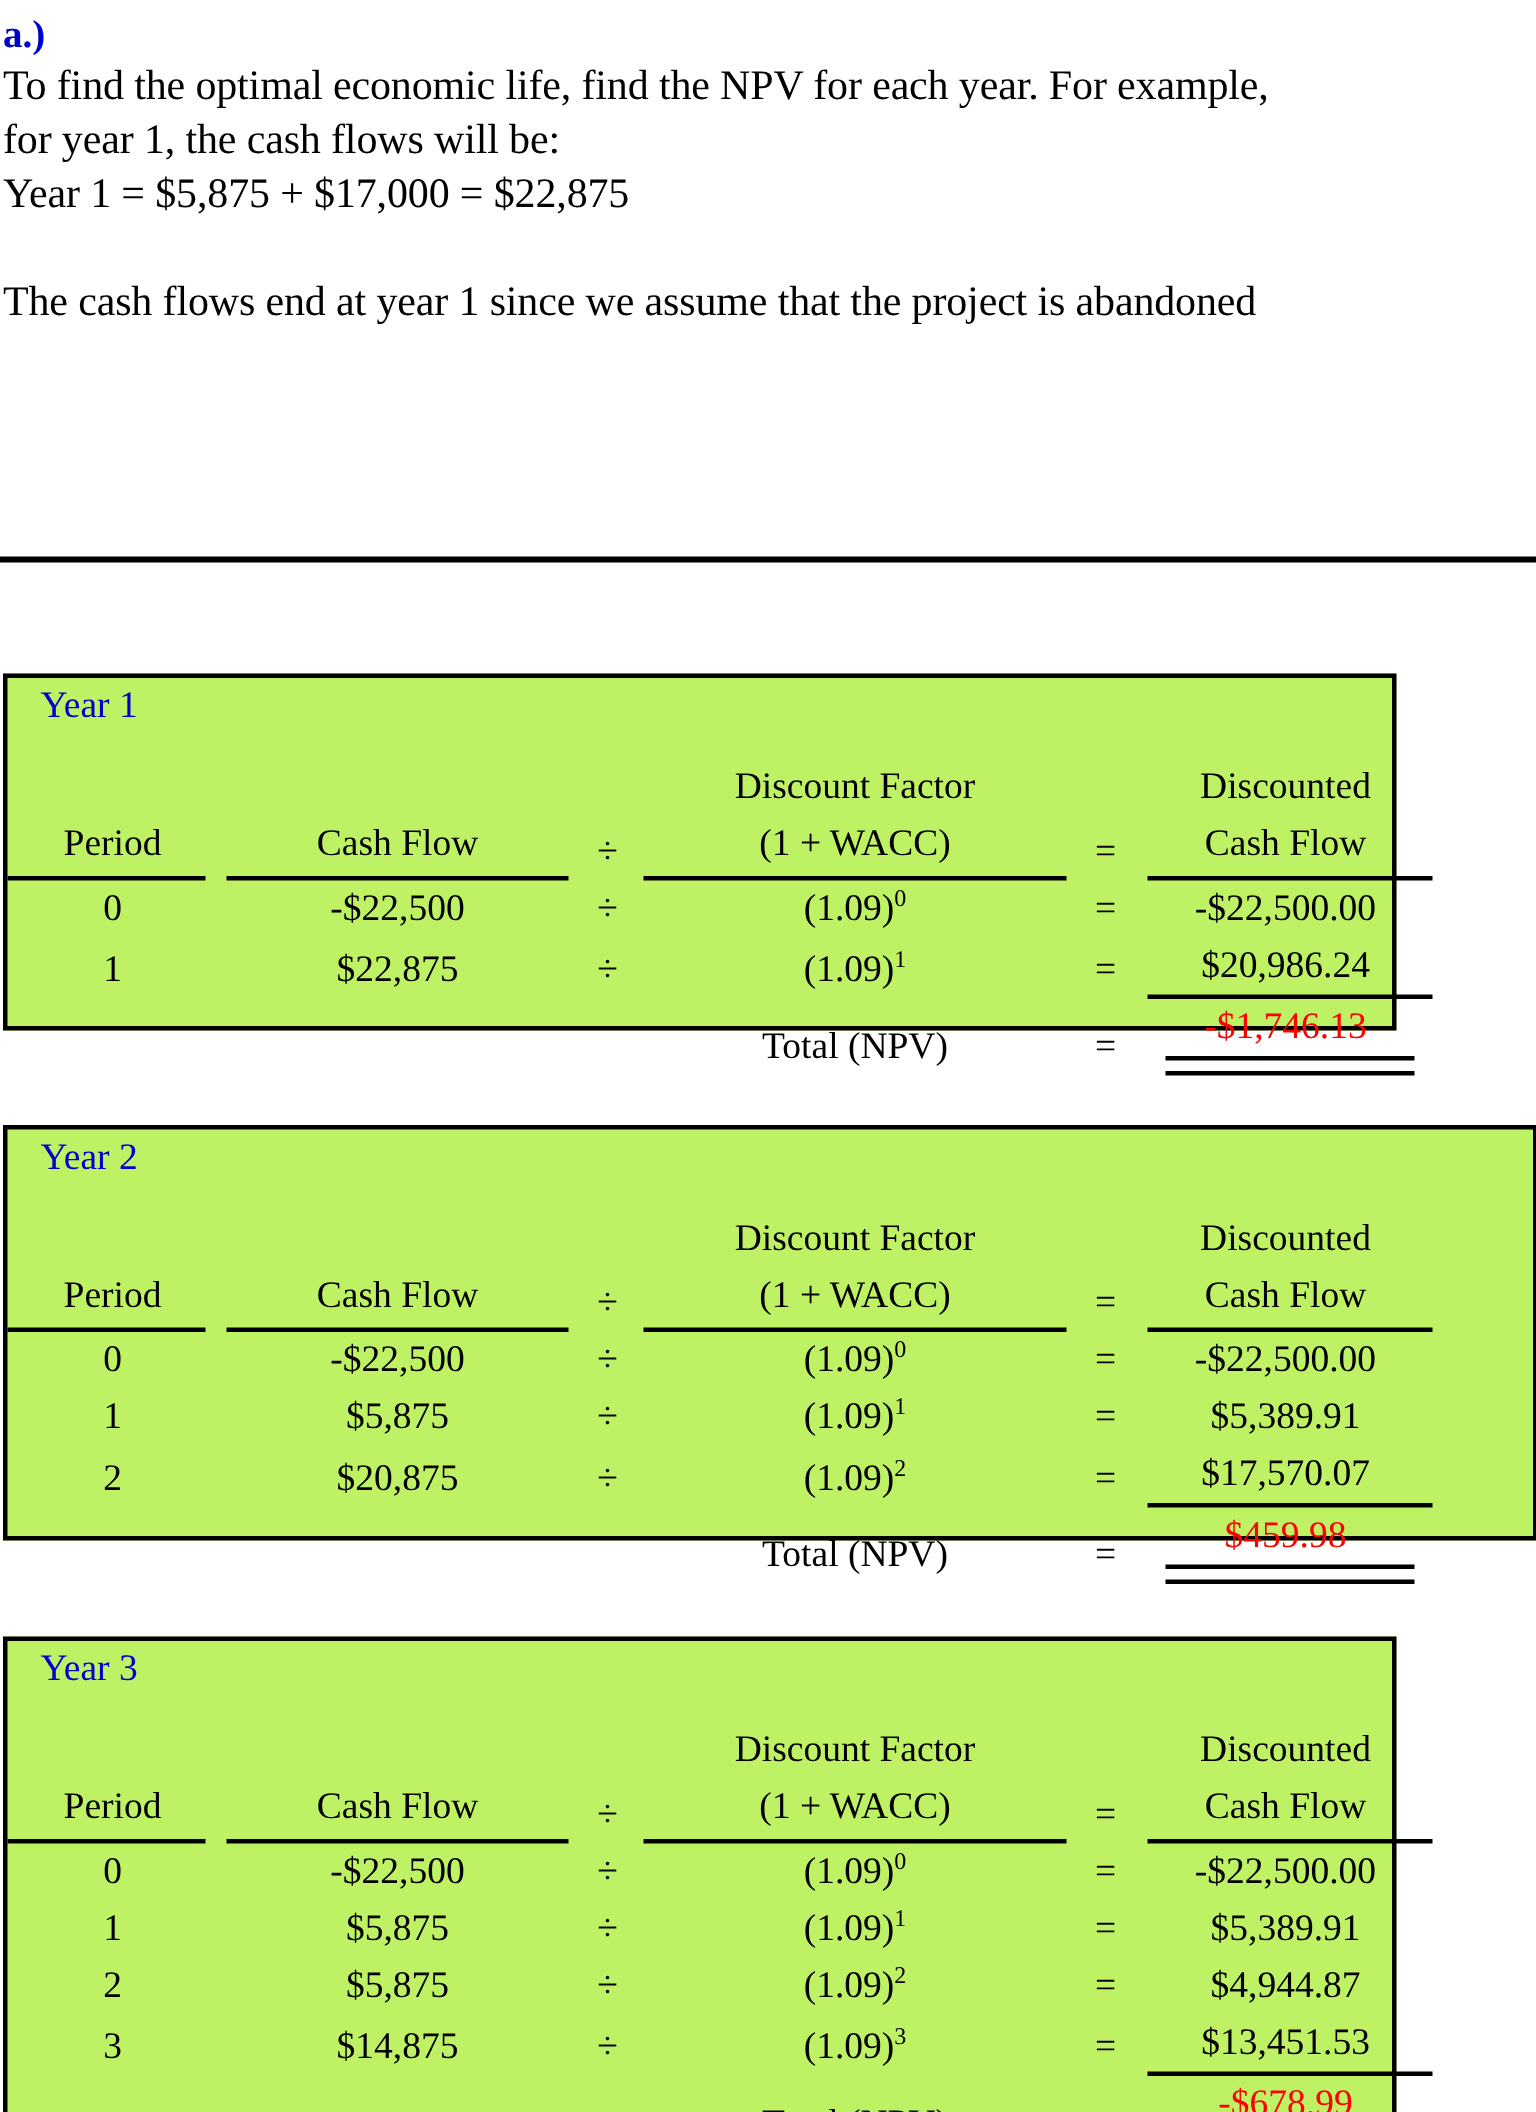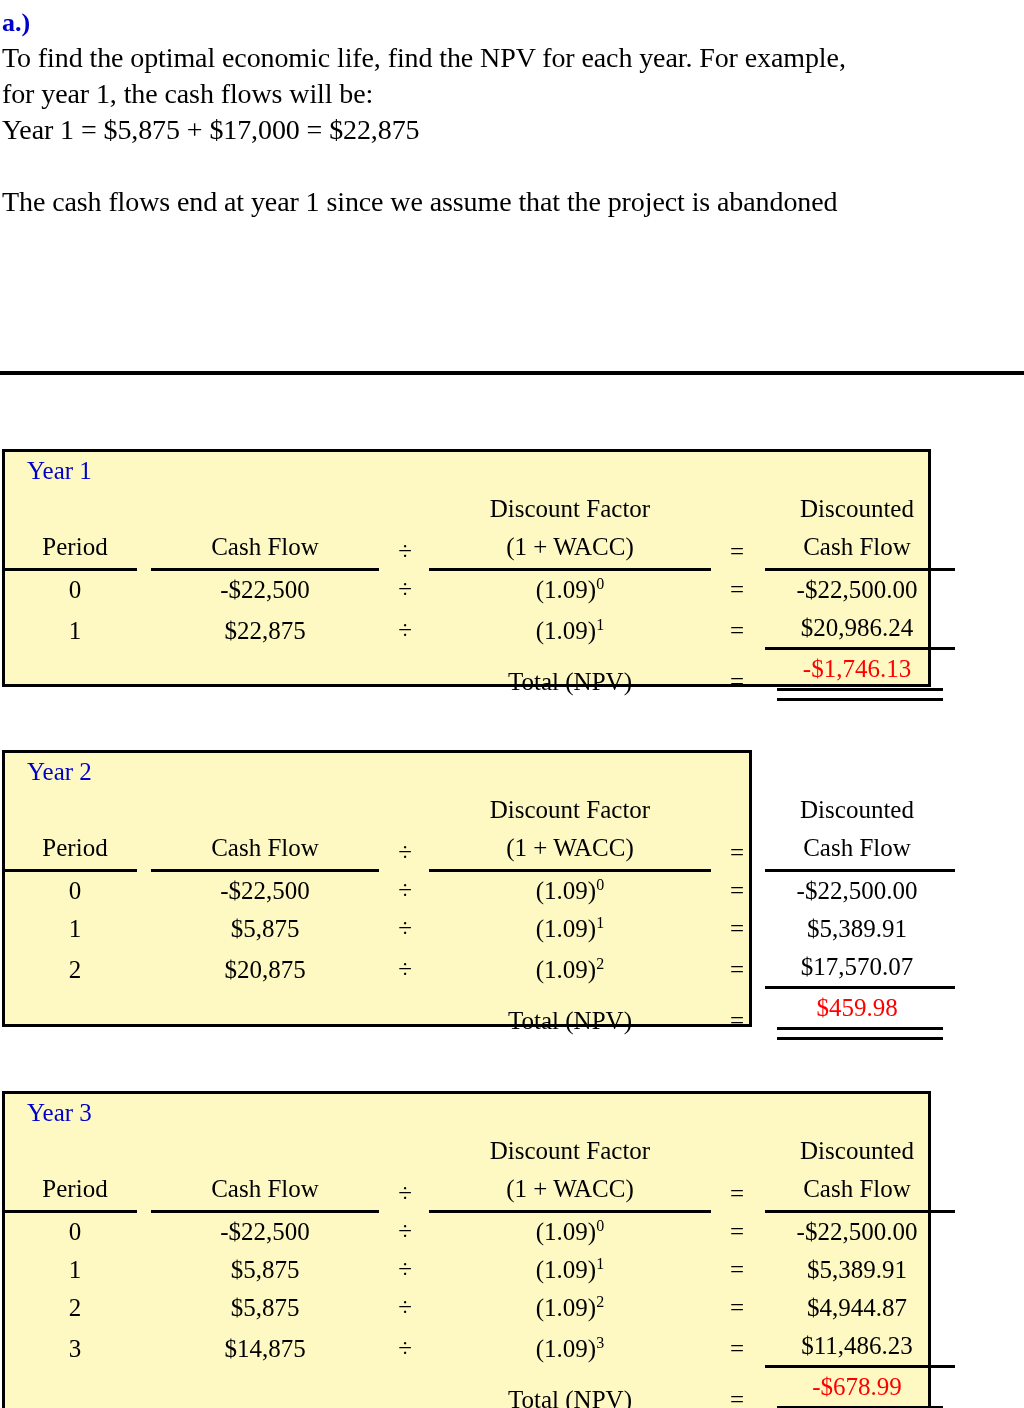--- a/index.html
+++ b/index.html
@@ -47,42 +47,42 @@
     width: 1024px;
     height: 4px;
     background: #000000;
   }
 
   
   .year-box {
     position: absolute;
     left: 2px;
     border: 3px solid #000000;
-    background: #fef9c3;
+    background: #bef264;
     box-sizing: border-box;
   }
   #year-box-1 { top: 449px;  width: 929px; height: 238px; }
-  #year-box-2 { top: 750px;  width: 750px; height: 277px; }
+  #year-box-2 { top: 750px;  width: 1023px; height: 277px; }
   #year-box-3 { top: 1091px; width: 929px; height: 320px; }
 
   .year-label {
     position: absolute;
     left: 22px;
     top: 4px;
     color: #0000cc;
     font-size: 25px;
     line-height: 30px;
     white-space: nowrap;
   }
 
   table.npv {
     border-collapse: collapse;
     width: 923px;
     table-layout: fixed;
-    margin-top: 36px;
+    margin-top: 52px;
   }
   table.npv col.c-period { width: 140px; }
   table.npv col.c-cf     { width: 240px; }
   table.npv col.c-div    { width: 40px;  }
   table.npv col.c-df     { width: 290px; }
   table.npv col.c-eq     { width: 44px;  }
   table.npv col.c-dcf    { width: 196px; }
 
   table.npv td, table.npv th {
     padding: 0;
@@ -342,21 +342,21 @@
         <td><span>(1.09)</span><span class="pow">2</span></td>
         <td>=</td>
         <td>$4,944.87</td>
       </tr>
       <tr class="data-row">
         <td>3</td>
         <td>$14,875</td>
         <td>÷</td>
         <td><span>(1.09)</span><span class="pow">3</span></td>
         <td>=</td>
-        <td><span>$11,486.23</span><span class="sub-rule-over"></span></td>
+        <td><span>$13,451.53</span><span class="sub-rule-over"></span></td>
       </tr>
 
       <tr class="data-row">
         <td></td>
         <td></td>
         <td></td>
         <td class="total-label">Total (NPV)</td>
         <td>=</td>
         <td class="npv-cell">
           <span class="npv-val">-$678.99</span>

